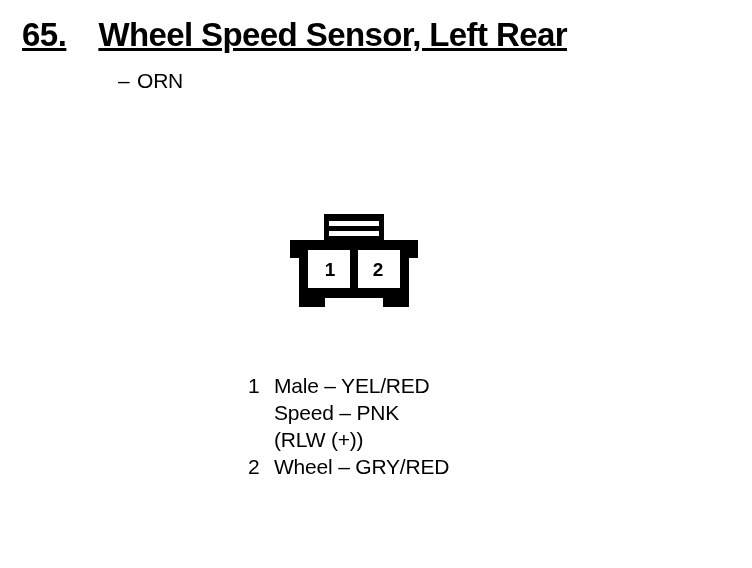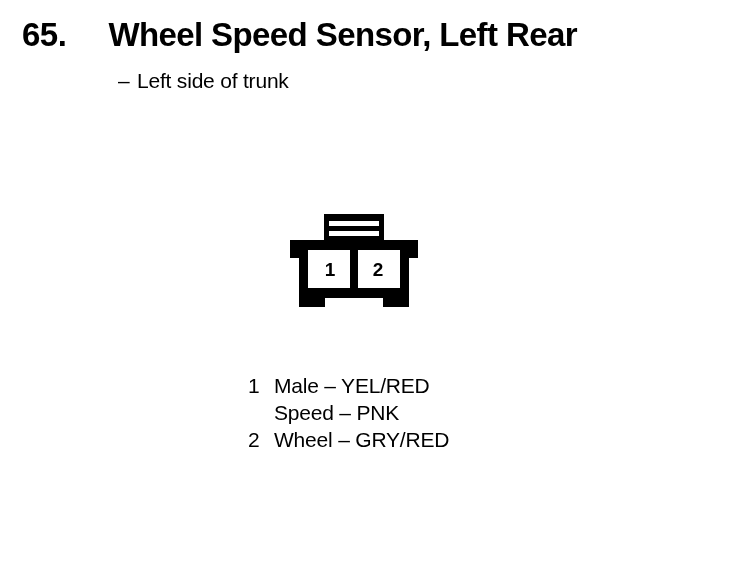--- a/index.html
+++ b/index.html
@@ -20,35 +20,36 @@
 
   
   .header {
     position: absolute;
     left: 22px;
     top: 16px;
     width: 710px;
     height: 44px;
     display: flex;
     align-items: flex-start;
+    text-decoration: underline;
   }
   .item-number {
     font-size: 33px;
     font-weight: bold;
     line-height: 38px;
     letter-spacing: -0.5px;
     white-space: nowrap;
   }
   .item-title {
     font-size: 33px;
     font-weight: bold;
     line-height: 38px;
     letter-spacing: -0.6px;
     white-space: nowrap;
-    margin-left: 42px;
+    margin-left: 32px;
   }
 
   
   .descriptors {
     position: absolute;
     left: 118px;
     top: 66px;
     width: 560px;
   }
   .descriptor-line {
@@ -114,24 +115,24 @@
 </head>
 <body>
 
 <div class="header">
   <span class="item-number">65.</span>
   <span class="item-title">Wheel Speed Sensor, Left Rear</span>
 </div>
 
 <div class="descriptors">
 
+  <div class="descriptor-line">
+    <span class="descriptor-dash">–</span><span>ORN</span>
+  </div>
 
-  <div class="descriptor-line">
-    <span class="descriptor-dash">–</span><span>Left side of trunk</span>
-  </div>
 
 
 </div>
 
 <div class="connector-figure">
   <svg class="connector-svg" width="150" height="104" viewBox="0 0 150 104" xmlns="http://www.w3.org/2000/svg">
 
     <g>
       <rect x="36" y="2" width="60" height="30" fill="#000000"></rect>
       <rect x="41" y="9" width="50" height="5" fill="#ffffff"></rect>
@@ -166,20 +167,24 @@
 
   <div class="pin-block">
     <div class="pin-row">
       <span class="pin-index">1</span>
       <span class="pin-text">Male – YEL/RED</span>
     </div>
     <div class="pin-row">
       <span class="pin-index blank">1</span>
       <span class="pin-text">Speed – PNK</span>
     </div>
+    <div class="pin-row">
+      <span class="pin-index blank">1</span>
+      <span class="pin-text">(RLW (+))</span>
+    </div>
   </div>
 
   <div class="pin-block">
     <div class="pin-row">
       <span class="pin-index">2</span>
       <span class="pin-text">Wheel – GRY/RED</span>
     </div>
   </div>
 
 </div>

